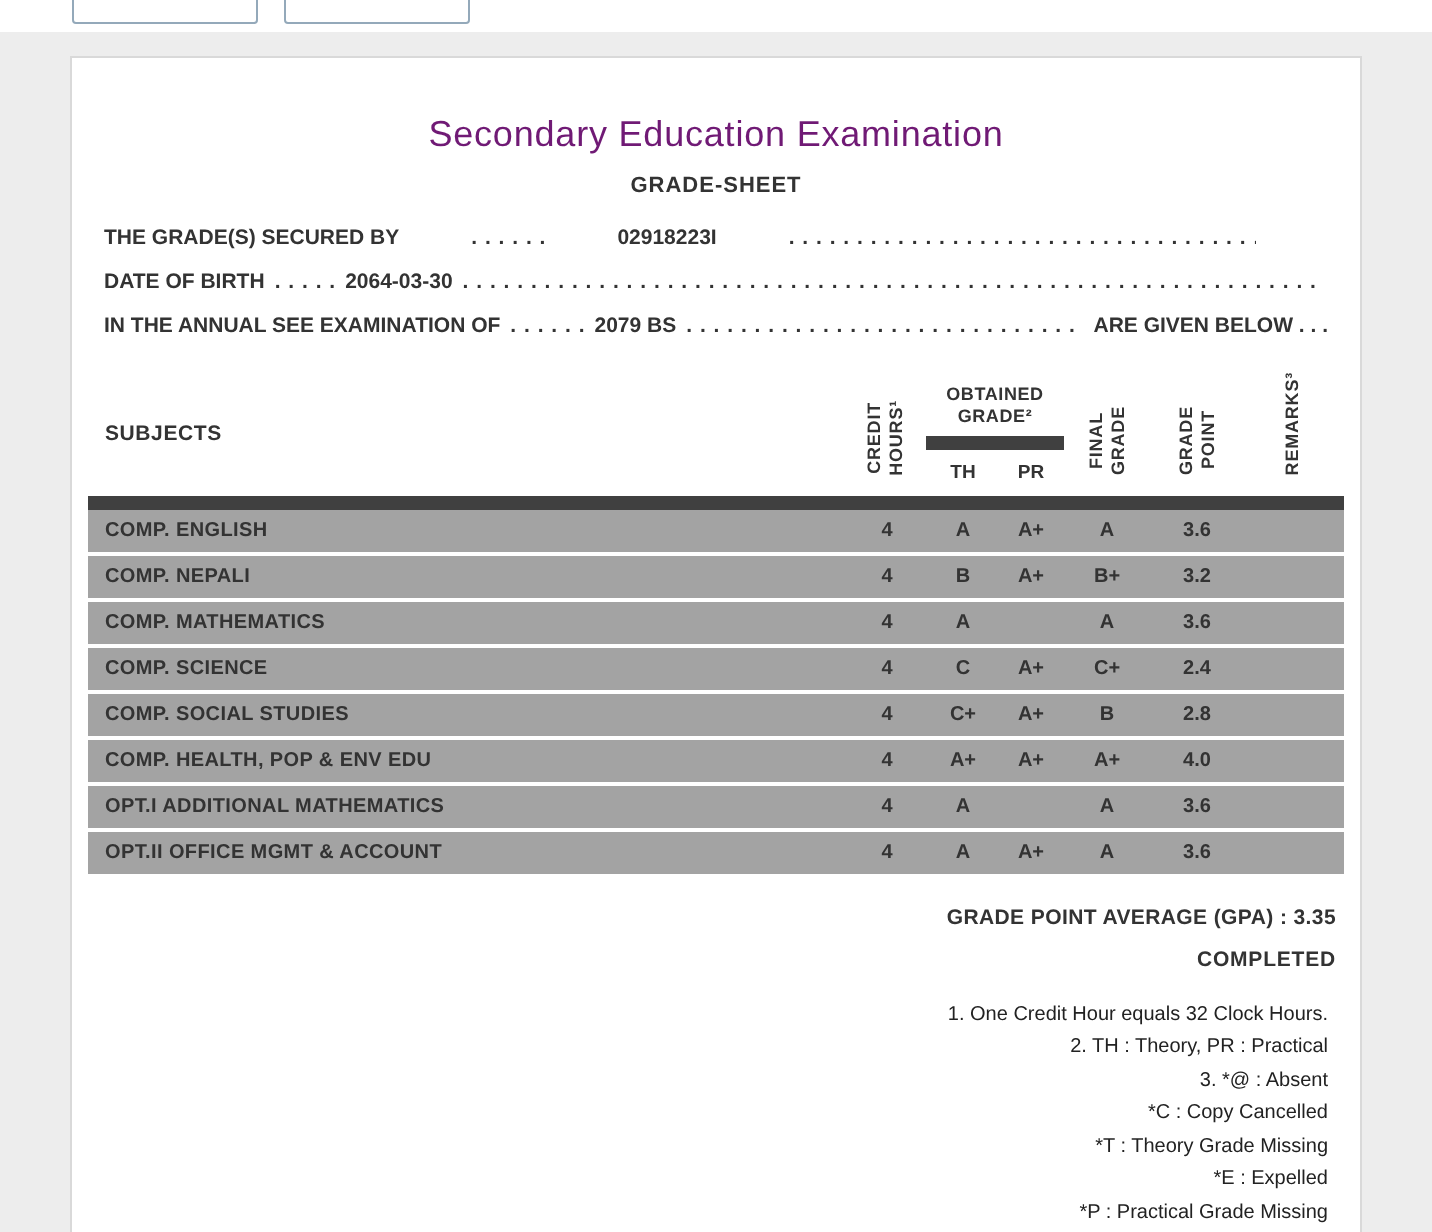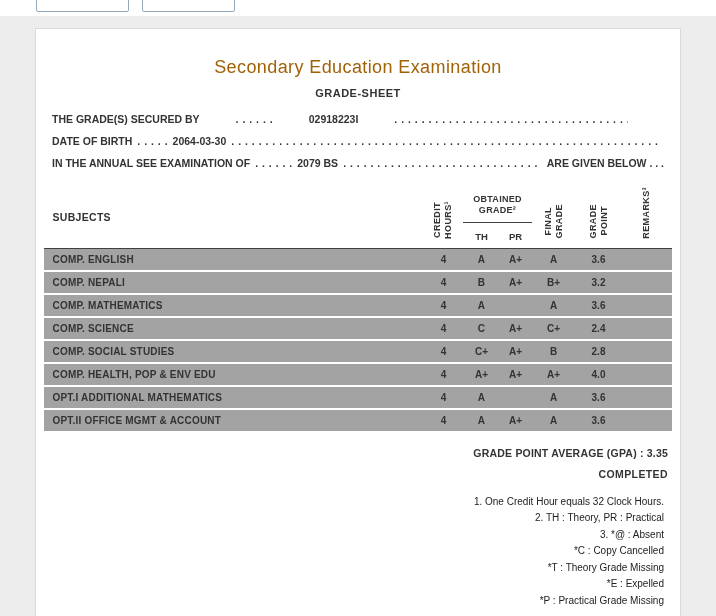--- a/index.html
+++ b/index.html
@@ -32,21 +32,21 @@
     width: 646px;
     margin: 12px auto 0;
     background: #ffffff;
     border: 1px solid #d9d9d9;
     min-height: 640px;
     padding-bottom: 30px;
   }
   .title {
     padding-top: 28px;
     text-align: center;
-    color: #a16207;
+    color: #701a75;
     font-size: 18px;
     font-weight: 400;
     letter-spacing: 0.4px;
   }
   .subtitle {
     text-align: center;
     font-size: 11px;
     font-weight: 700;
     color: #333;
     margin-top: 9px;
@@ -73,21 +73,21 @@
     width: 627px;
     margin: 16px auto 0;
   }
   .grade-table col.c-subj    { width: 379px; }
   .grade-table col.c-credit  { width: 40px; }
   .grade-table col.c-th      { width: 36px; }
   .grade-table col.c-pr      { width: 32px; }
   .grade-table col.c-final   { width: 44px; }
   .grade-table col.c-gp      { width: 46px; }
   .grade-table col.c-remarks { width: 50px; }
-  thead th { border-bottom: 1px solid #404040; color: #333; background: #fff; margin-top: 20px; }
+  thead th { border-bottom: 7px solid #404040; color: #333; background: #fff; margin-top: 20px; }
   .th-subjects {
     text-align: left;
     padding-left: 8px;
     font-size: 10.5px;
     font-weight: 700;
     vertical-align: middle;
     letter-spacing: 0.3px;
   }
   .th-vert { vertical-align: bottom; text-align: center; height: 62px; padding-bottom: 5px; }
   .vtext {

